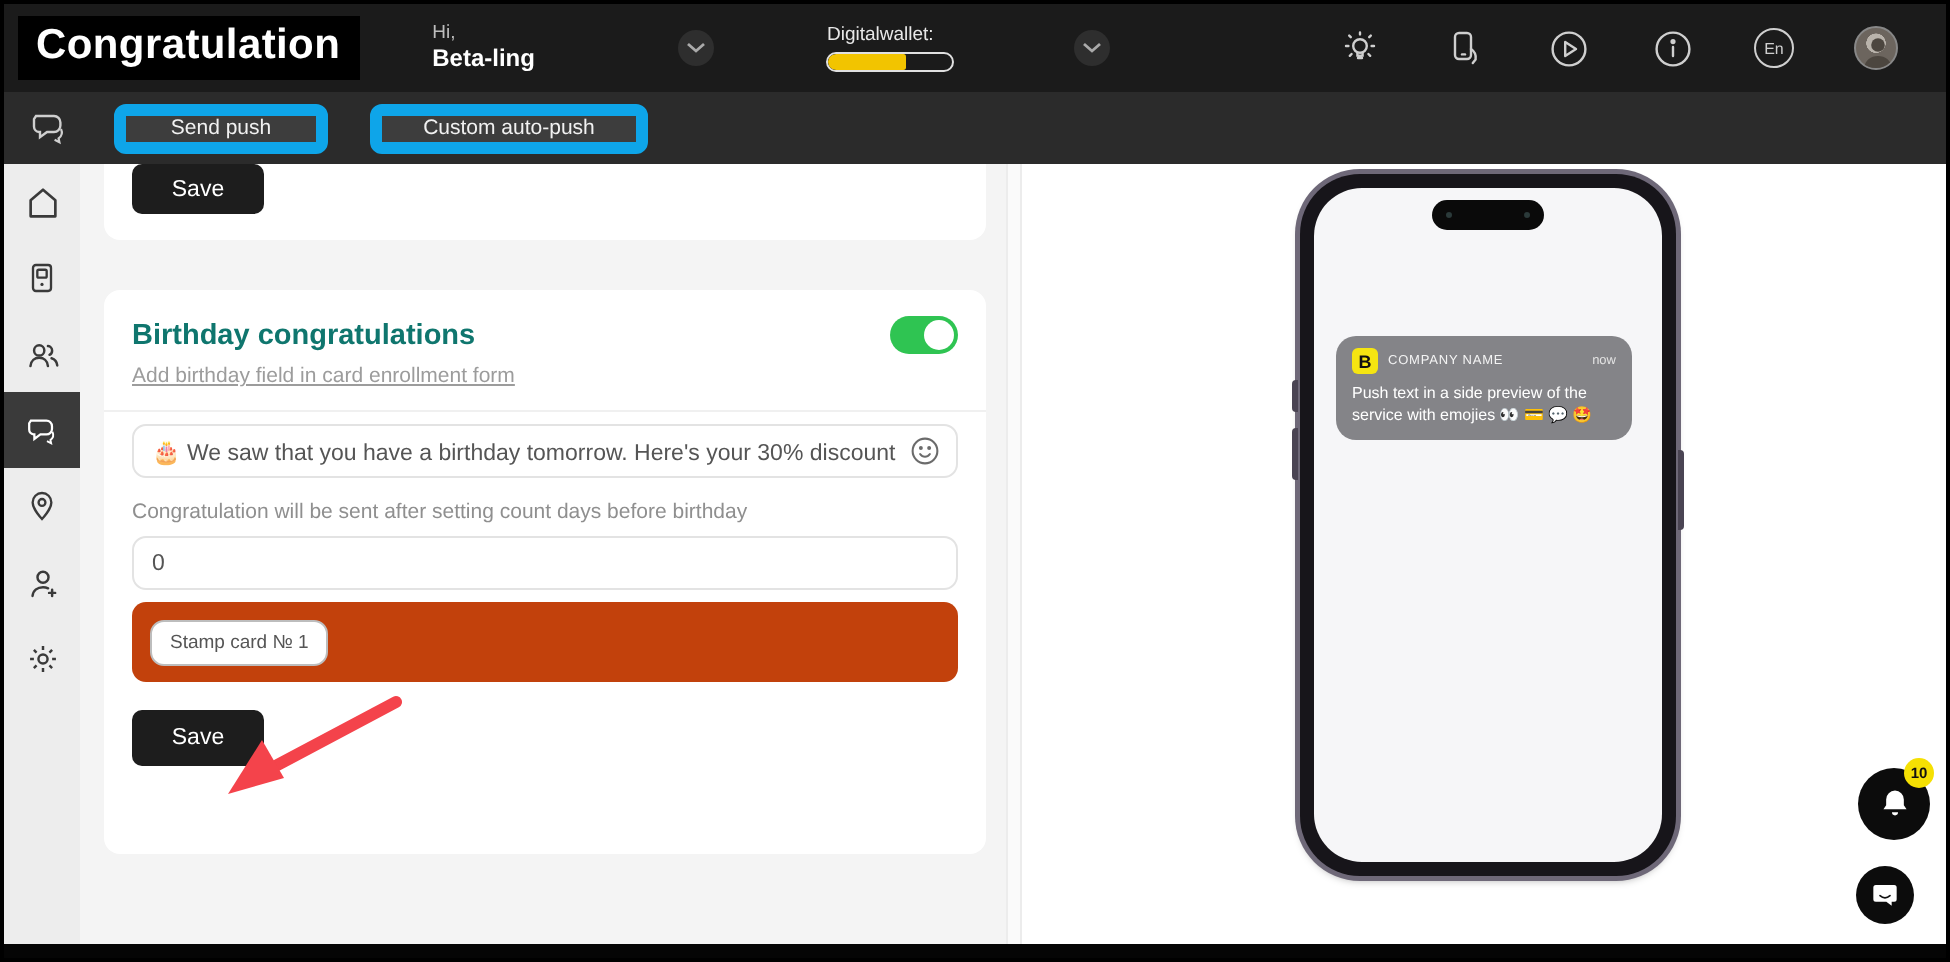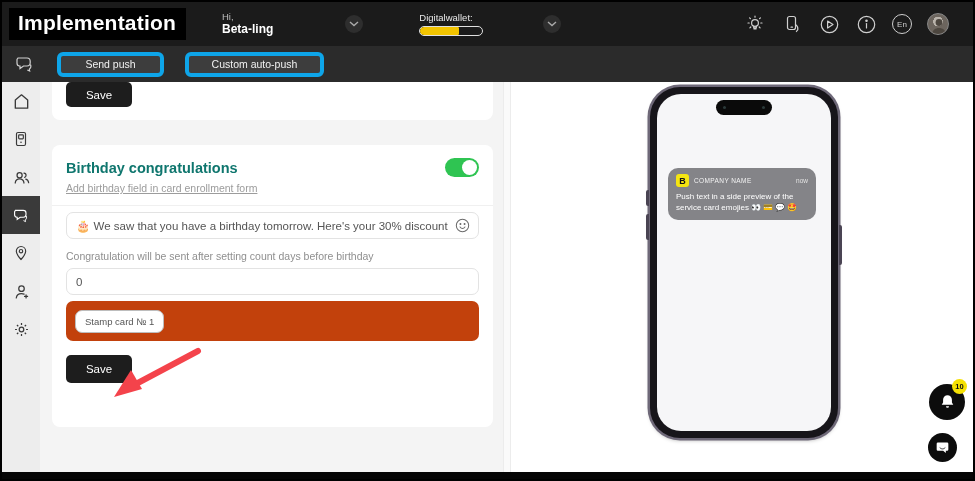--- a/index.html
+++ b/index.html
@@ -13,30 +13,30 @@
   .greet { margin-left:36px; line-height:1.15; }
   .greet .hi { color:#bdbdbd; font-size:9.5px; }
   .greet .name { color:#fff; font-size:12px; font-weight:700; }
   .chev-btn { width:18px; height:18px; border-radius:50%; background:#2e2e2e; display:flex; align-items:center; justify-content:center; margin-left:72px; cursor:pointer; }
   .chev-btn svg { display:block; }
   .impl { margin-left:56px; }
   .impl .lbl { color:#e8e8e8; font-size:9.5px; margin-bottom:3px; }
   .pbar { width:64px; height:10px; border:1px solid #e0e0e0; border-radius:6px; background:#1b1b1b; overflow:hidden; }
   .pfill { height:100%; background:#f2c400; border-radius:6px 2px 2px 6px; }
   .chev-btn.second { margin-left:60px; }
-  .hicons { position:absolute; right:24px; top:0; height:44px; display:flex; align-items:center; gap:15px; }
+  .hicons { position:absolute; right:24px; top:0; height:44px; display:flex; align-items:center; gap:30px; }
   .hic { width:22px; height:22px; display:flex; align-items:center; justify-content:center; cursor:pointer; }
   .round-ic { width:20px; height:20px; border:1.3px solid #cfcfcf; border-radius:50%; color:#cfcfcf; font-size:8px; display:flex; align-items:center; justify-content:center; }
   .avatar { width:22px; height:22px; border-radius:50%; background:radial-gradient(circle at 50% 38%, #b9b3ab 0 30%, #6c655e 31% 100%); border:1px solid #888; overflow:hidden; }
 
   
   .tabbar { position:absolute; top:44px; left:0; right:0; height:36px; background:#2b2b2b; display:flex; align-items:center; }
   .tabbar .chat-mini { margin-left:12px; }
   .tab { height:25px; border-radius:6px; font-size:10.5px; padding:0 16px; display:flex; align-items:center; justify-content:center; cursor:pointer; }
-  .tab.dark { background:#3d3d3d; border:4px solid #0ea5e9; color:#f1f1f1; }
+  .tab.dark { background:#3d3d3d; border:6px solid #0ea5e9; color:#f1f1f1; }
   .tab.light { background:#fff; border:1px solid #fff; color:#1d1d1d; }
   .t1 { margin-left:21px; width:107px; }
   .t2 { margin-left:17px; width:135px; }
   .t3 { margin-left:21px; width:139px; }
 
   
   .sidebar { position:absolute; top:80px; left:0; width:38px; bottom:7px; background:#ededed; }
   .side-item { width:38px; height:38px; display:flex; align-items:center; justify-content:center; cursor:pointer; }
   .side-item.active { background:#3a3a3a; }
 
@@ -87,21 +87,21 @@
   .fab-chat { position:absolute; right:16px; top:431px; width:29px; height:29px; border-radius:50%; background:#0c0c0c; display:flex; align-items:center; justify-content:center; cursor:pointer; }
 
   .bottombar { position:absolute; left:0; right:0; bottom:0; height:7px; background:#050505; }
 </style>
 </head>
 <body>
 
 <div class="frame">
 
   <div class="header">
-    <div class="logo">Implementation</div>
+    <div class="logo">Congratulation</div>
     <div class="greet">
       <div class="hi">Hi,</div>
       <div class="name">Beta-ling</div>
     </div>
     <div class="chev-btn">
       <svg width="10" height="6">
           <polyline points="1,1 5,4.5 9,1" fill="none" stroke="#aaa" stroke-width="1.4"></polyline>
         </svg>
     </div>
     <div class="impl">
@@ -265,21 +265,21 @@
         <div class="island">
             <i></i>
             <i></i>
           </div>
         <div class="notif">
           <div class="notif-head">
             <div class="app-ic">B</div>
             <div class="app-name">COMPANY NAME</div>
             <div class="notif-time">now</div>
           </div>
-          <div class="notif-body">Push text in a side preview of the service card emojies 👀 💳 💬 🤩</div>
+          <div class="notif-body">Push text in a side preview of the service with emojies 👀 💳 💬 🤩</div>
         </div>
       </div>
     </div>
   </div>
 
   <div class="fab-bell">
     <svg width="17" height="18" viewBox="0 0 20 21">
       <path d="M10 2.6a5.2 5.2 0 00-5.2 5.2v3.4L3.2 13.6h13.6l-1.6-2.4V7.8A5.2 5.2 0 0010 2.6z" fill="#fff"></path>
       <path d="M8.2 15.4a1.8 1.8 0 003.6 0z" fill="#fff"></path>
     </svg>

